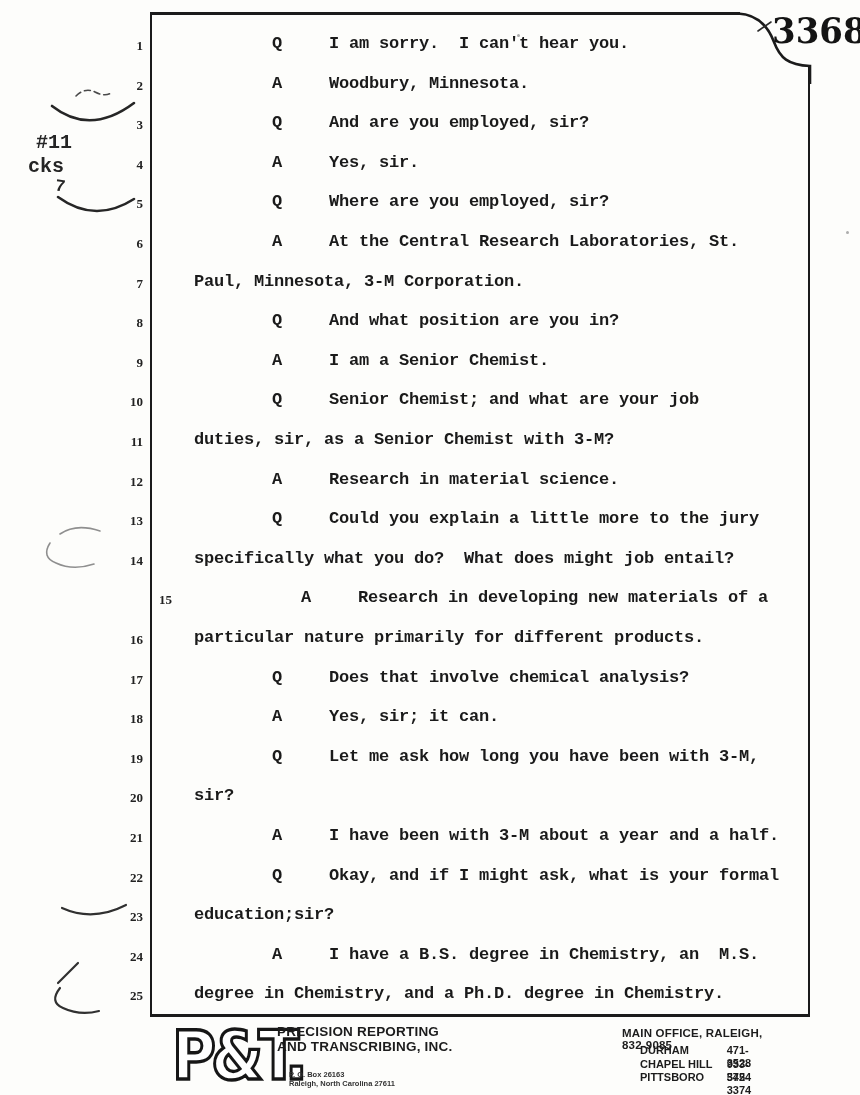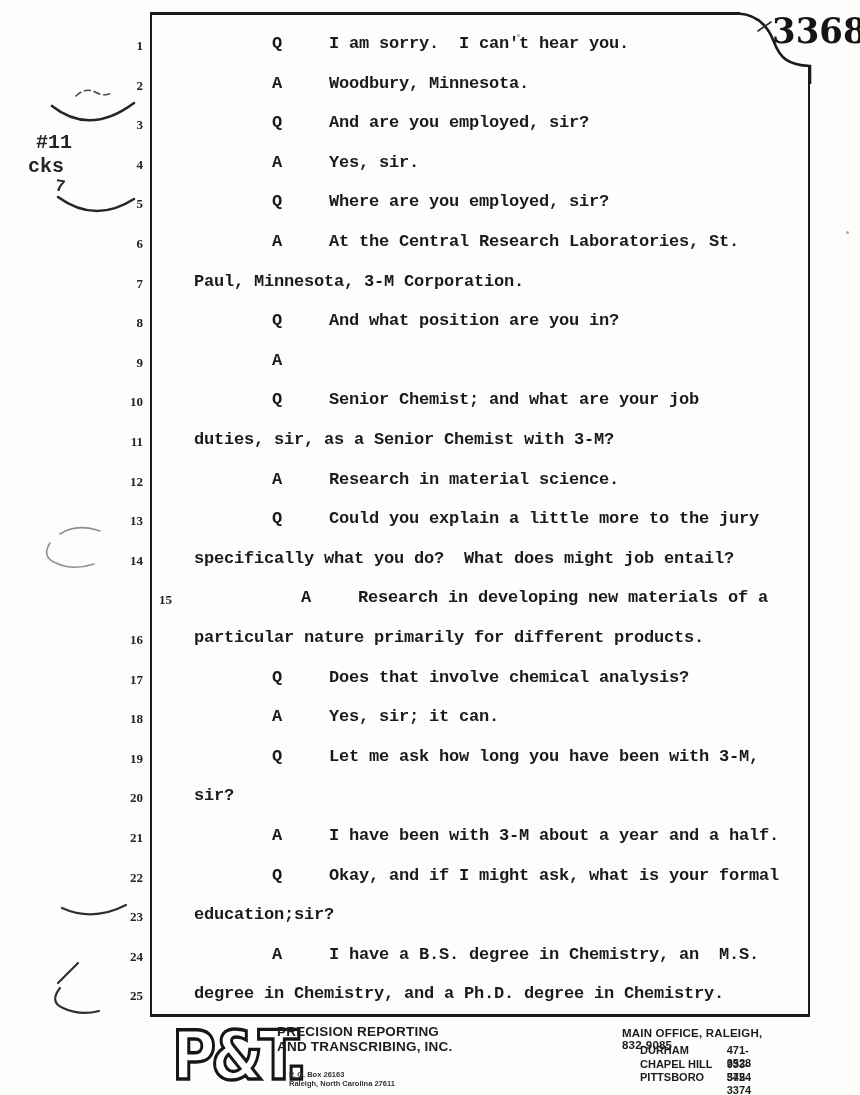--- a/index.html
+++ b/index.html
@@ -120,20 +120,21 @@
         <span class="ttext cont">Paul, Minnesota, 3-M Corporation.</span>
       </div>
       <div class="t-line" style="top: 311.2px;">
         <span class="lineno">8</span>
         <span class="speaker">Q</span>
         <span class="ttext">And what position are you in?</span>
       </div>
       <div class="t-line" style="top: 350.8px;">
         <span class="lineno">9</span>
         <span class="speaker">A</span>
+        <span class="ttext">I am a Senior Chemist.</span>
       </div>
       <div class="t-line" style="top: 390.4px;">
         <span class="lineno">10</span>
         <span class="speaker">Q</span>
         <span class="ttext">Senior Chemist; and what are your job</span>
       </div>
       <div class="t-line" style="top: 430px;">
         <span class="lineno">11</span>
         <span class="ttext cont">duties, sir, as a Senior Chemist with 3-M?</span>
       </div>

